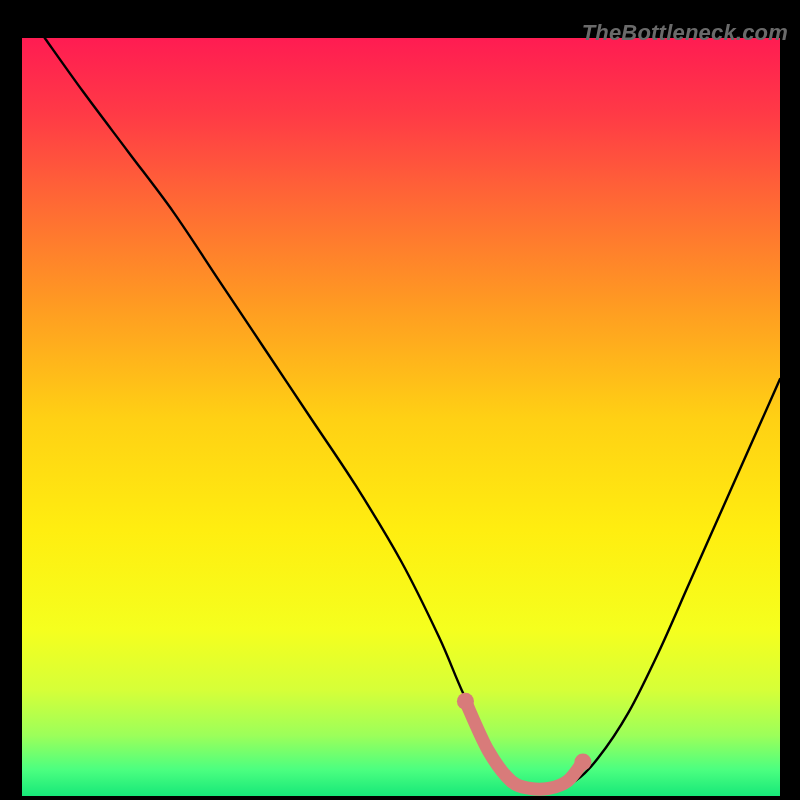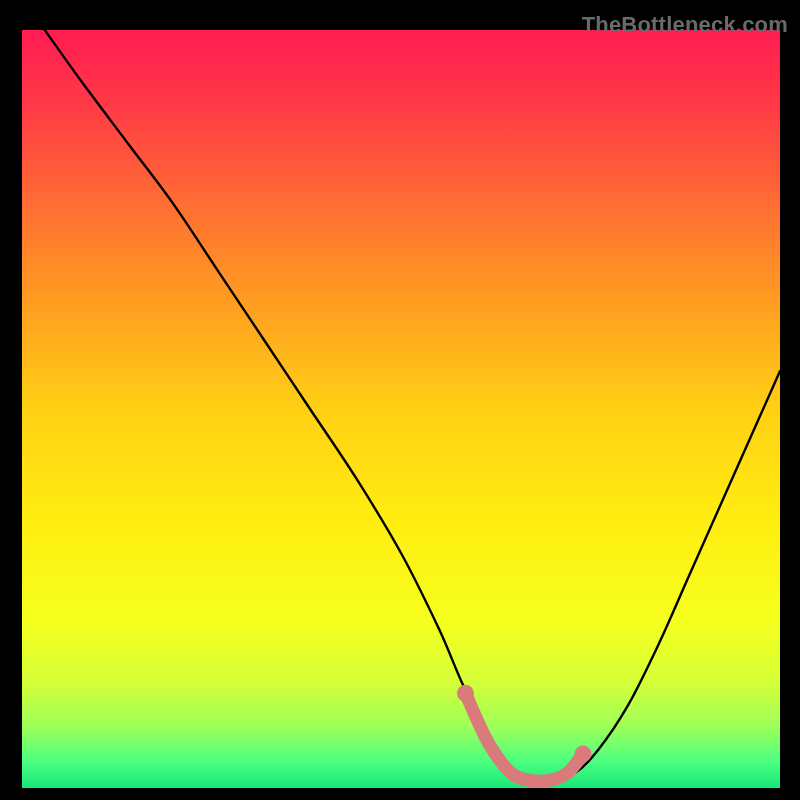--- a/index.html
+++ b/index.html
@@ -6,24 +6,25 @@
     margin: 0;
     padding: 0;
     width: 800px;
     height: 800px;
     background: #000;
     overflow: hidden;
   }
   .frame {
     position: absolute;
     left: 0;
-    top: 8px;
+    top: 16px;
     width: 800px;
     height: 768px;
     background: #000;
+    font-style: italic;
   }
   .plot {
     position: absolute;
     left: 22px;
     top: 22px;
     width: 758px;
     height: 758px;
   }
   .watermark {
     position: absolute;

